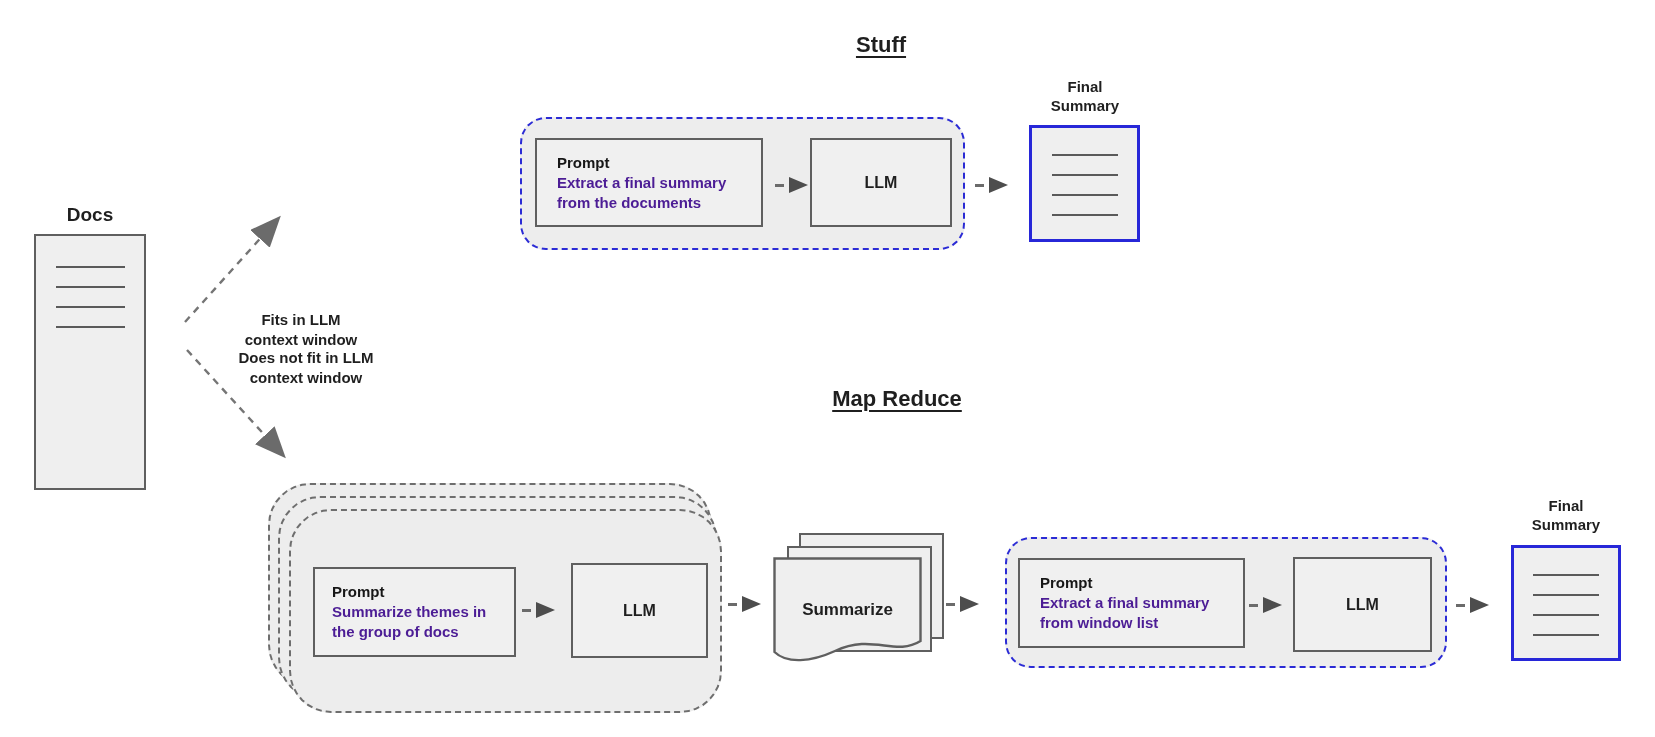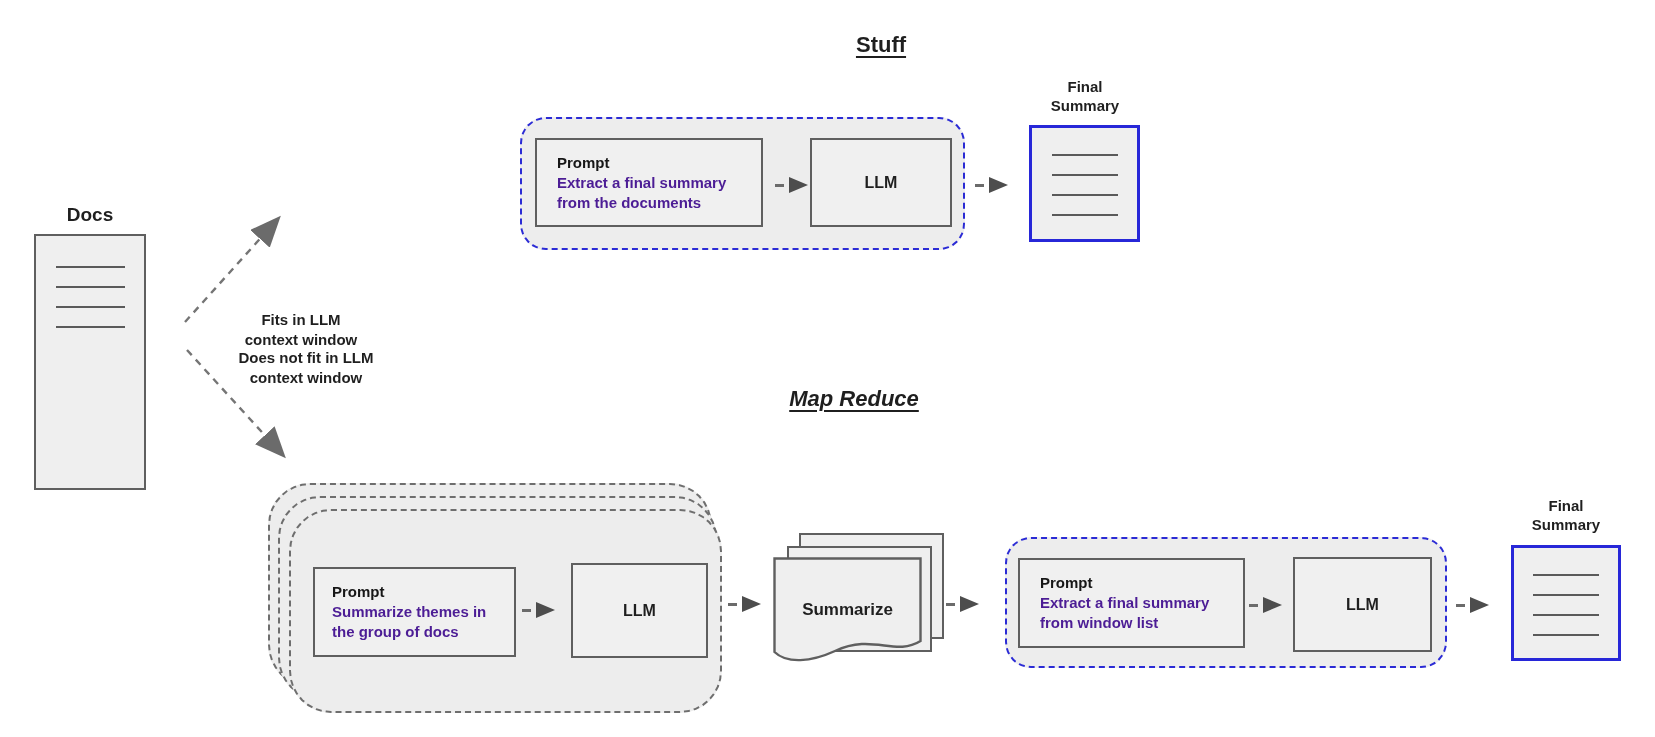--- a/index.html
+++ b/index.html
@@ -97,21 +97,21 @@
   </div>
   <div class="abs final-doc" style="left:1029px;top:125px;width:111px;height:117px;">
     <div class="linestack" style="top:26px;">
       <div class="tline"></div>
       <div class="tline"></div>
       <div class="tline"></div>
       <div class="tline"></div>
     </div>
   </div>
 
-  <div class="abs title" style="left:754px;top:386px;width:200px;font-style:italic;">Map Reduce</div>
+  <div class="abs title" style="left:797px;top:386px;width:200px;">Map Reduce</div>
 
   <div class="abs container" style="left:268px;top:483px;width:444px;height:204px;"></div>
   <div class="abs container" style="left:278px;top:496px;width:439px;height:204px;"></div>
   <div class="abs container" style="left:289px;top:509px;width:433px;height:204px;"></div>
 
   <div class="abs box prompt-box" style="left:313px;top:567px;width:203px;height:90px;padding-left:17px;">
     <span class="prompt-head">Prompt</span>
     <span class="prompt-text">Summarize themes in</span>
     <span class="prompt-text">the group of docs</span>
   </div>

